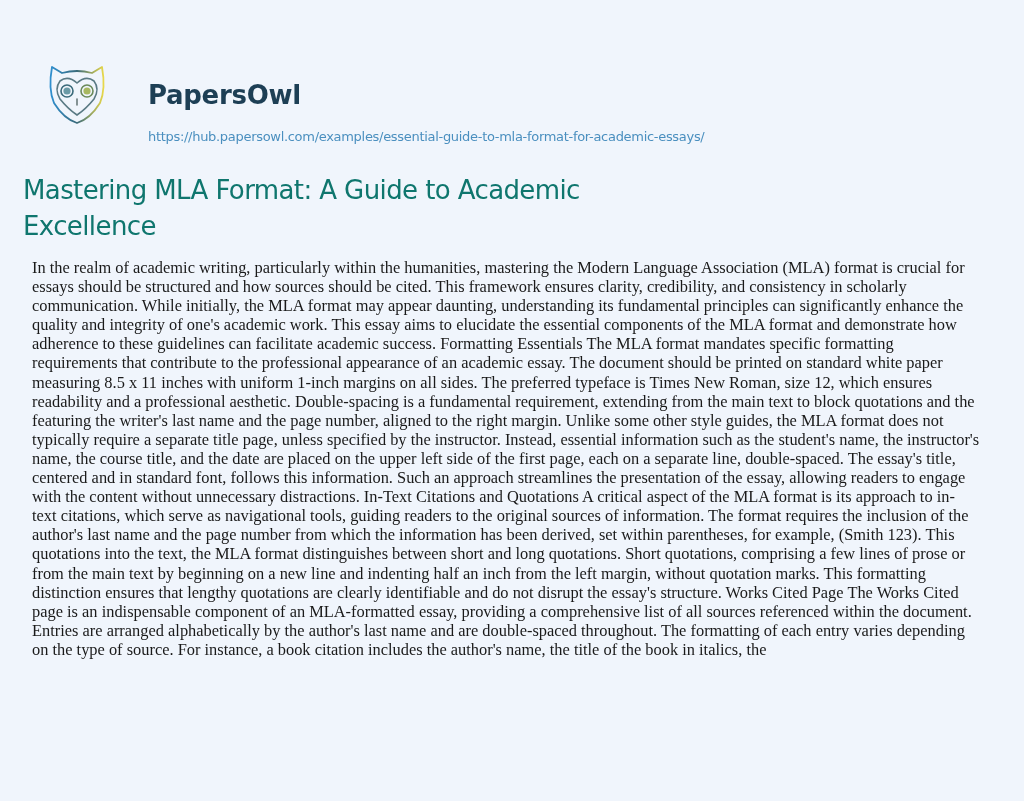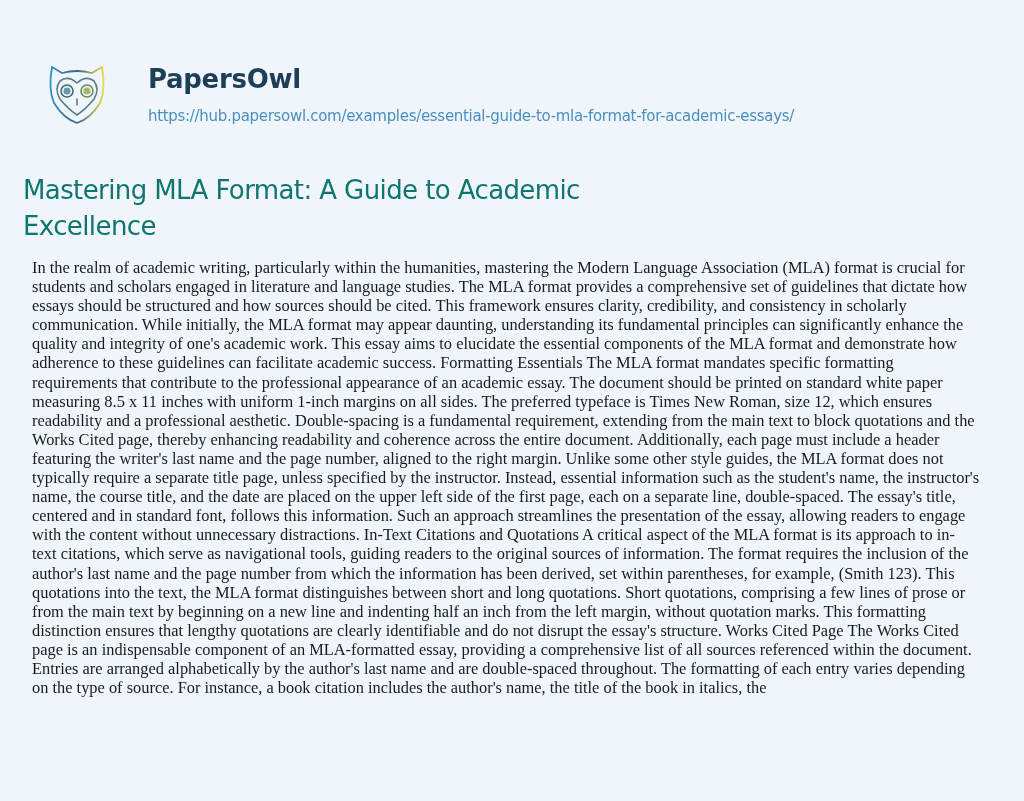--- a/index.html
+++ b/index.html
@@ -28,27 +28,27 @@
     .brand-block {
       margin-left: 40px;
     }
     .brand-name {
       font-family: "DejaVu Sans", sans-serif;
       font-weight: bold;
       font-size: 26px;
       color: #1d3f55;
       letter-spacing: -0.3px;
       line-height: 32px;
-      margin-top: 0;
+      margin-top: 16px;
     }
     .brand-url {
       font-family: "DejaVu Sans", sans-serif;
-      font-size: 15px;
+      font-size: 13px;
       color: #4a8fbf;
-      margin-top: 12px;
+      margin-top: 18px;
       letter-spacing: -0.3px;
       text-decoration: none;
       display: block;
     }
     .title {
       position: absolute;
       left: 23px;
       top: 172px;
       width: 660px;
       font-family: "DejaVu Sans", sans-serif;
@@ -100,29 +100,27 @@
   <div class="brand-block">
     <div class="brand-name">PapersOwl</div>
     <a class="brand-url">https://hub.papersowl.com/examples/essential-guide-to-mla-format-for-academic-essays/</a>
   </div>
 </div>
 
 <h1 class="title">Mastering MLA Format: A Guide to Academic Excellence</h1>
 
 <div class="body-text">
   <span class="line">In the realm of academic writing, particularly within the humanities, mastering the Modern Language Association (MLA) format is crucial for</span>
-  <span class="line">students and scholars engaged in literature and language studies. The MLA format provides a comprehensive set of guidelines that dictate how</span>
   <span class="line">essays should be structured and how sources should be cited. This framework ensures clarity, credibility, and consistency in scholarly</span>
   <span class="line">communication. While initially, the MLA format may appear daunting, understanding its fundamental principles can significantly enhance the</span>
   <span class="line">quality and integrity of one's academic work. This essay aims to elucidate the essential components of the MLA format and demonstrate how</span>
   <span class="line">adherence to these guidelines can facilitate academic success. Formatting Essentials The MLA format mandates specific formatting</span>
   <span class="line">requirements that contribute to the professional appearance of an academic essay. The document should be printed on standard white paper</span>
   <span class="line">measuring 8.5 x 11 inches with uniform 1-inch margins on all sides. The preferred typeface is Times New Roman, size 12, which ensures</span>
   <span class="line">readability and a professional aesthetic. Double-spacing is a fundamental requirement, extending from the main text to block quotations and the</span>
-  <span class="line">Works Cited page, thereby enhancing readability and coherence across the entire document. Additionally, each page must include a header</span>
   <span class="line">featuring the writer's last name and the page number, aligned to the right margin. Unlike some other style guides, the MLA format does not</span>
   <span class="line">typically require a separate title page, unless specified by the instructor. Instead, essential information such as the student's name, the instructor's</span>
   <span class="line">name, the course title, and the date are placed on the upper left side of the first page, each on a separate line, double-spaced. The essay's title,</span>
   <span class="line">centered and in standard font, follows this information. Such an approach streamlines the presentation of the essay, allowing readers to engage</span>
   <span class="line">with the content without unnecessary distractions. In-Text Citations and Quotations A critical aspect of the MLA format is its approach to in-</span>
   <span class="line">text citations, which serve as navigational tools, guiding readers to the original sources of information. The format requires the inclusion of the</span>
   <span class="line">author's last name and the page number from which the information has been derived, set within parentheses, for example, (Smith 123). This</span>
   <span class="line">quotations into the text, the MLA format distinguishes between short and long quotations. Short quotations, comprising a few lines of prose or</span>
   <span class="line">from the main text by beginning on a new line and indenting half an inch from the left margin, without quotation marks. This formatting</span>
   <span class="line">distinction ensures that lengthy quotations are clearly identifiable and do not disrupt the essay's structure. Works Cited Page The Works Cited</span>

